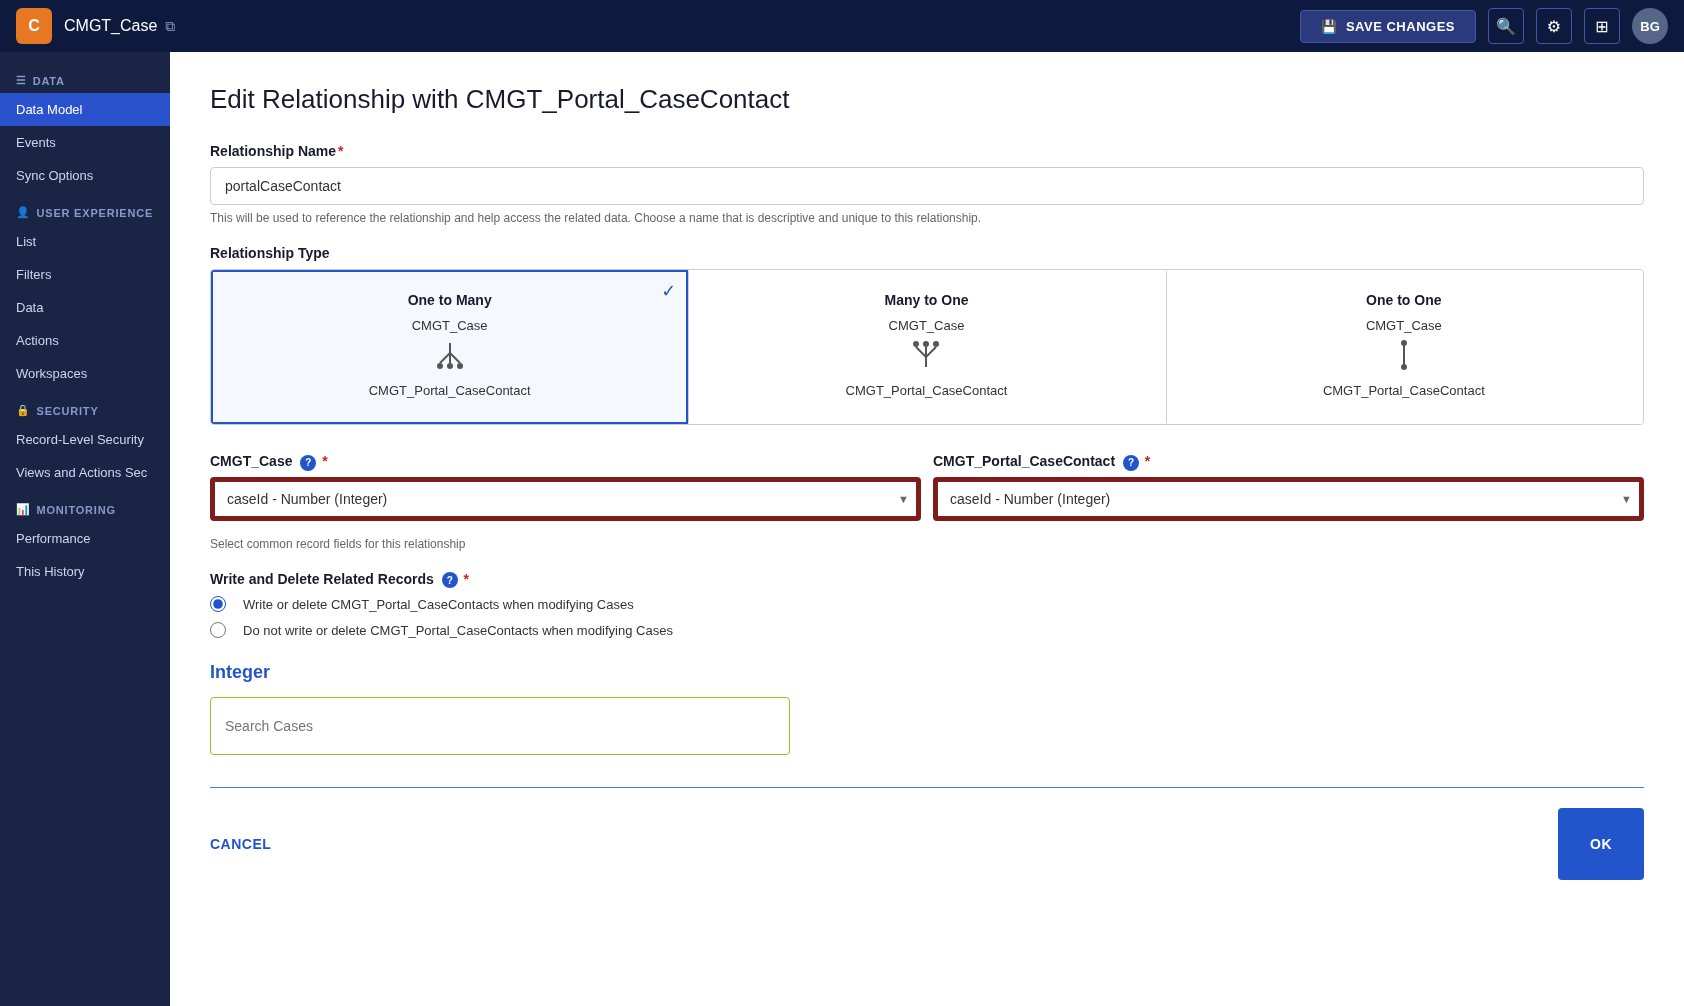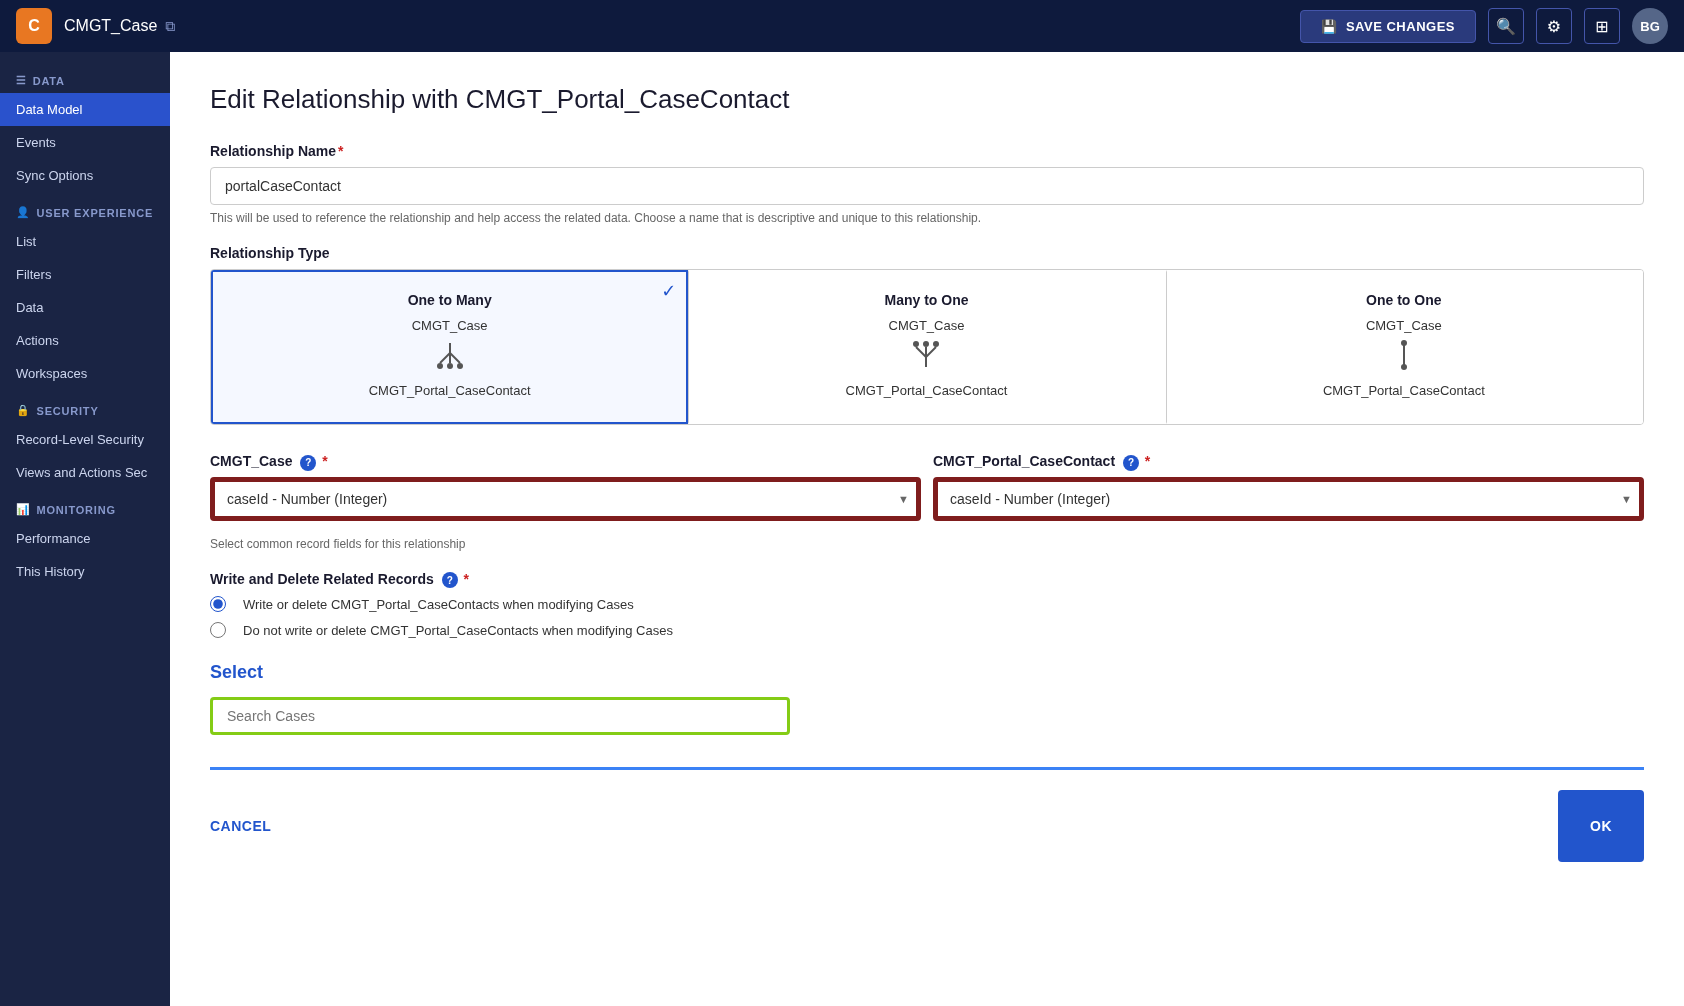--- a/index.html
+++ b/index.html
@@ -270,36 +270,36 @@
     
     .preview-title {
       font-size: 18px;
       font-weight: 600;
       color: #2255cc;
       margin-bottom: 14px;
     }
     .search-preview-input {
       width: 580px;
       max-width: 100%;
-      border: 3px solid #84cc16;
-      border-radius: 4px;
-      padding: 8px 14px;
+      border: 1px solid #84cc16;
+      border-radius: 4px;
+      padding: 20px 14px;
       font-size: 14px;
       color: #aaaaaa;
       outline: none;
       background: white;
     }
 
     
     .bottom-bar {
       display: flex;
       align-items: center;
       justify-content: space-between;
       padding: 20px 0 0;
-      border-top: 3px solid #3b82f6;
+      border-top: 1px solid #3b82f6;
       margin-top: 32px;
     }
     .cancel-btn {
       background: transparent;
       border: none;
       color: #2255cc;
       font-size: 14px;
       font-weight: 700;
       letter-spacing: 0.5px;
       cursor: pointer;
@@ -523,21 +523,21 @@
         <input type="radio" name="writeDelete" checked="" style="">
         <span>Write or delete CMGT_Portal_CaseContacts when modifying Cases</span>
       </label>
       <label class="radio-option">
         <input type="radio" name="writeDelete" style="">
         <span>Do not write or delete CMGT_Portal_CaseContacts when modifying Cases</span>
       </label>
     </div>
 
     <div>
-      <div class="preview-title">Select</div>
+      <div class="preview-title">Integer</div>
       <input type="text" class="search-preview-input" placeholder="Search Cases" style="">
     </div>
 
     <div class="bottom-bar">
       <button class="cancel-btn">
         <span>CANCEL</span>
       </button>
       <button class="ok-btn">
         <span>OK</span>
       </button>

